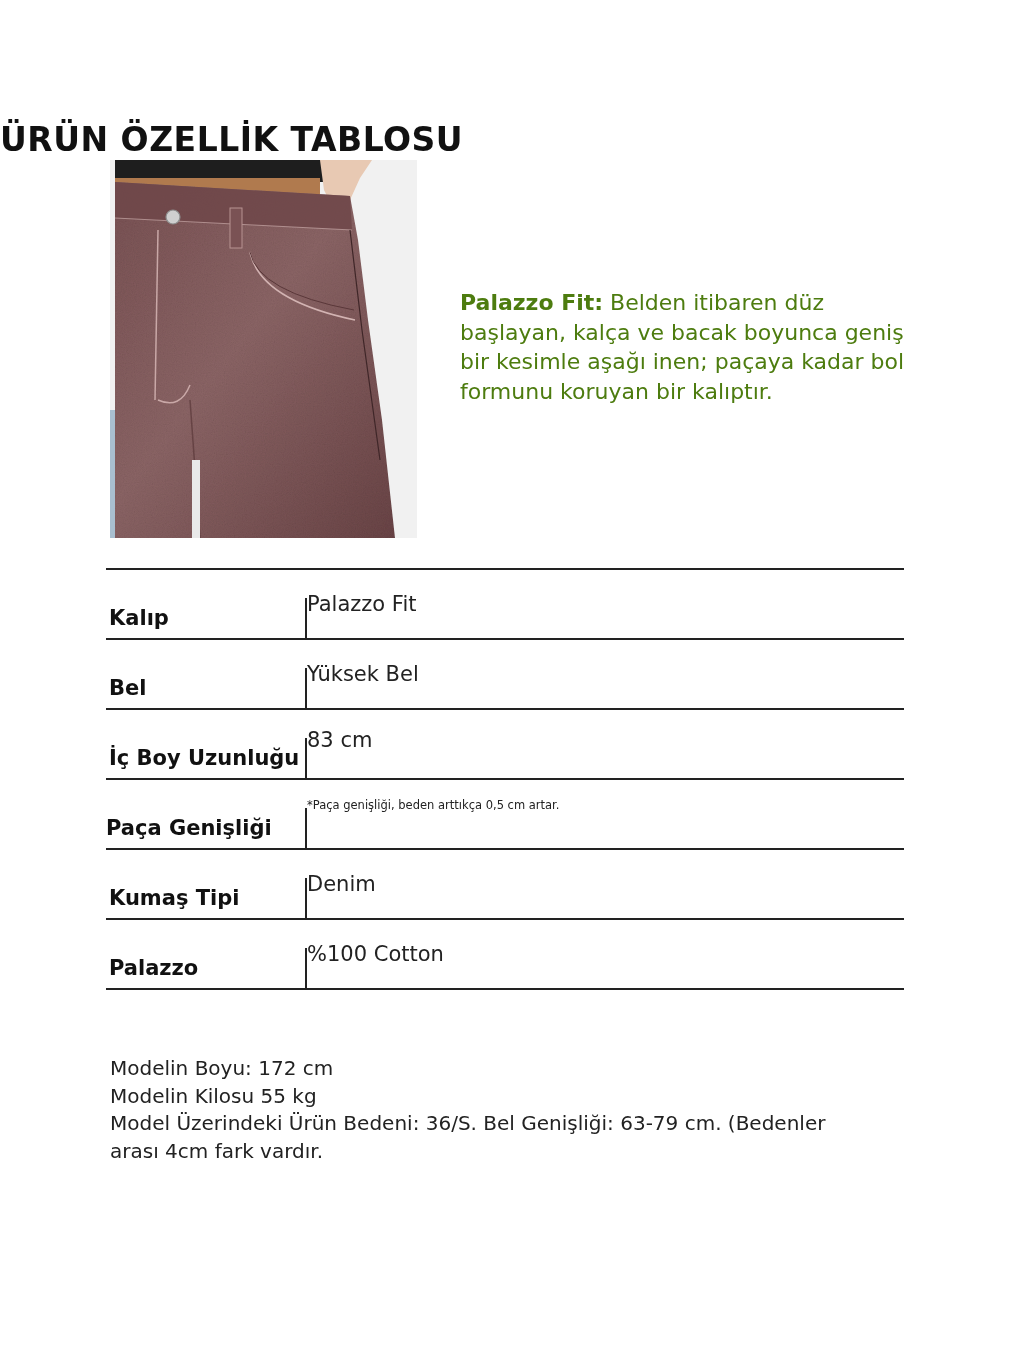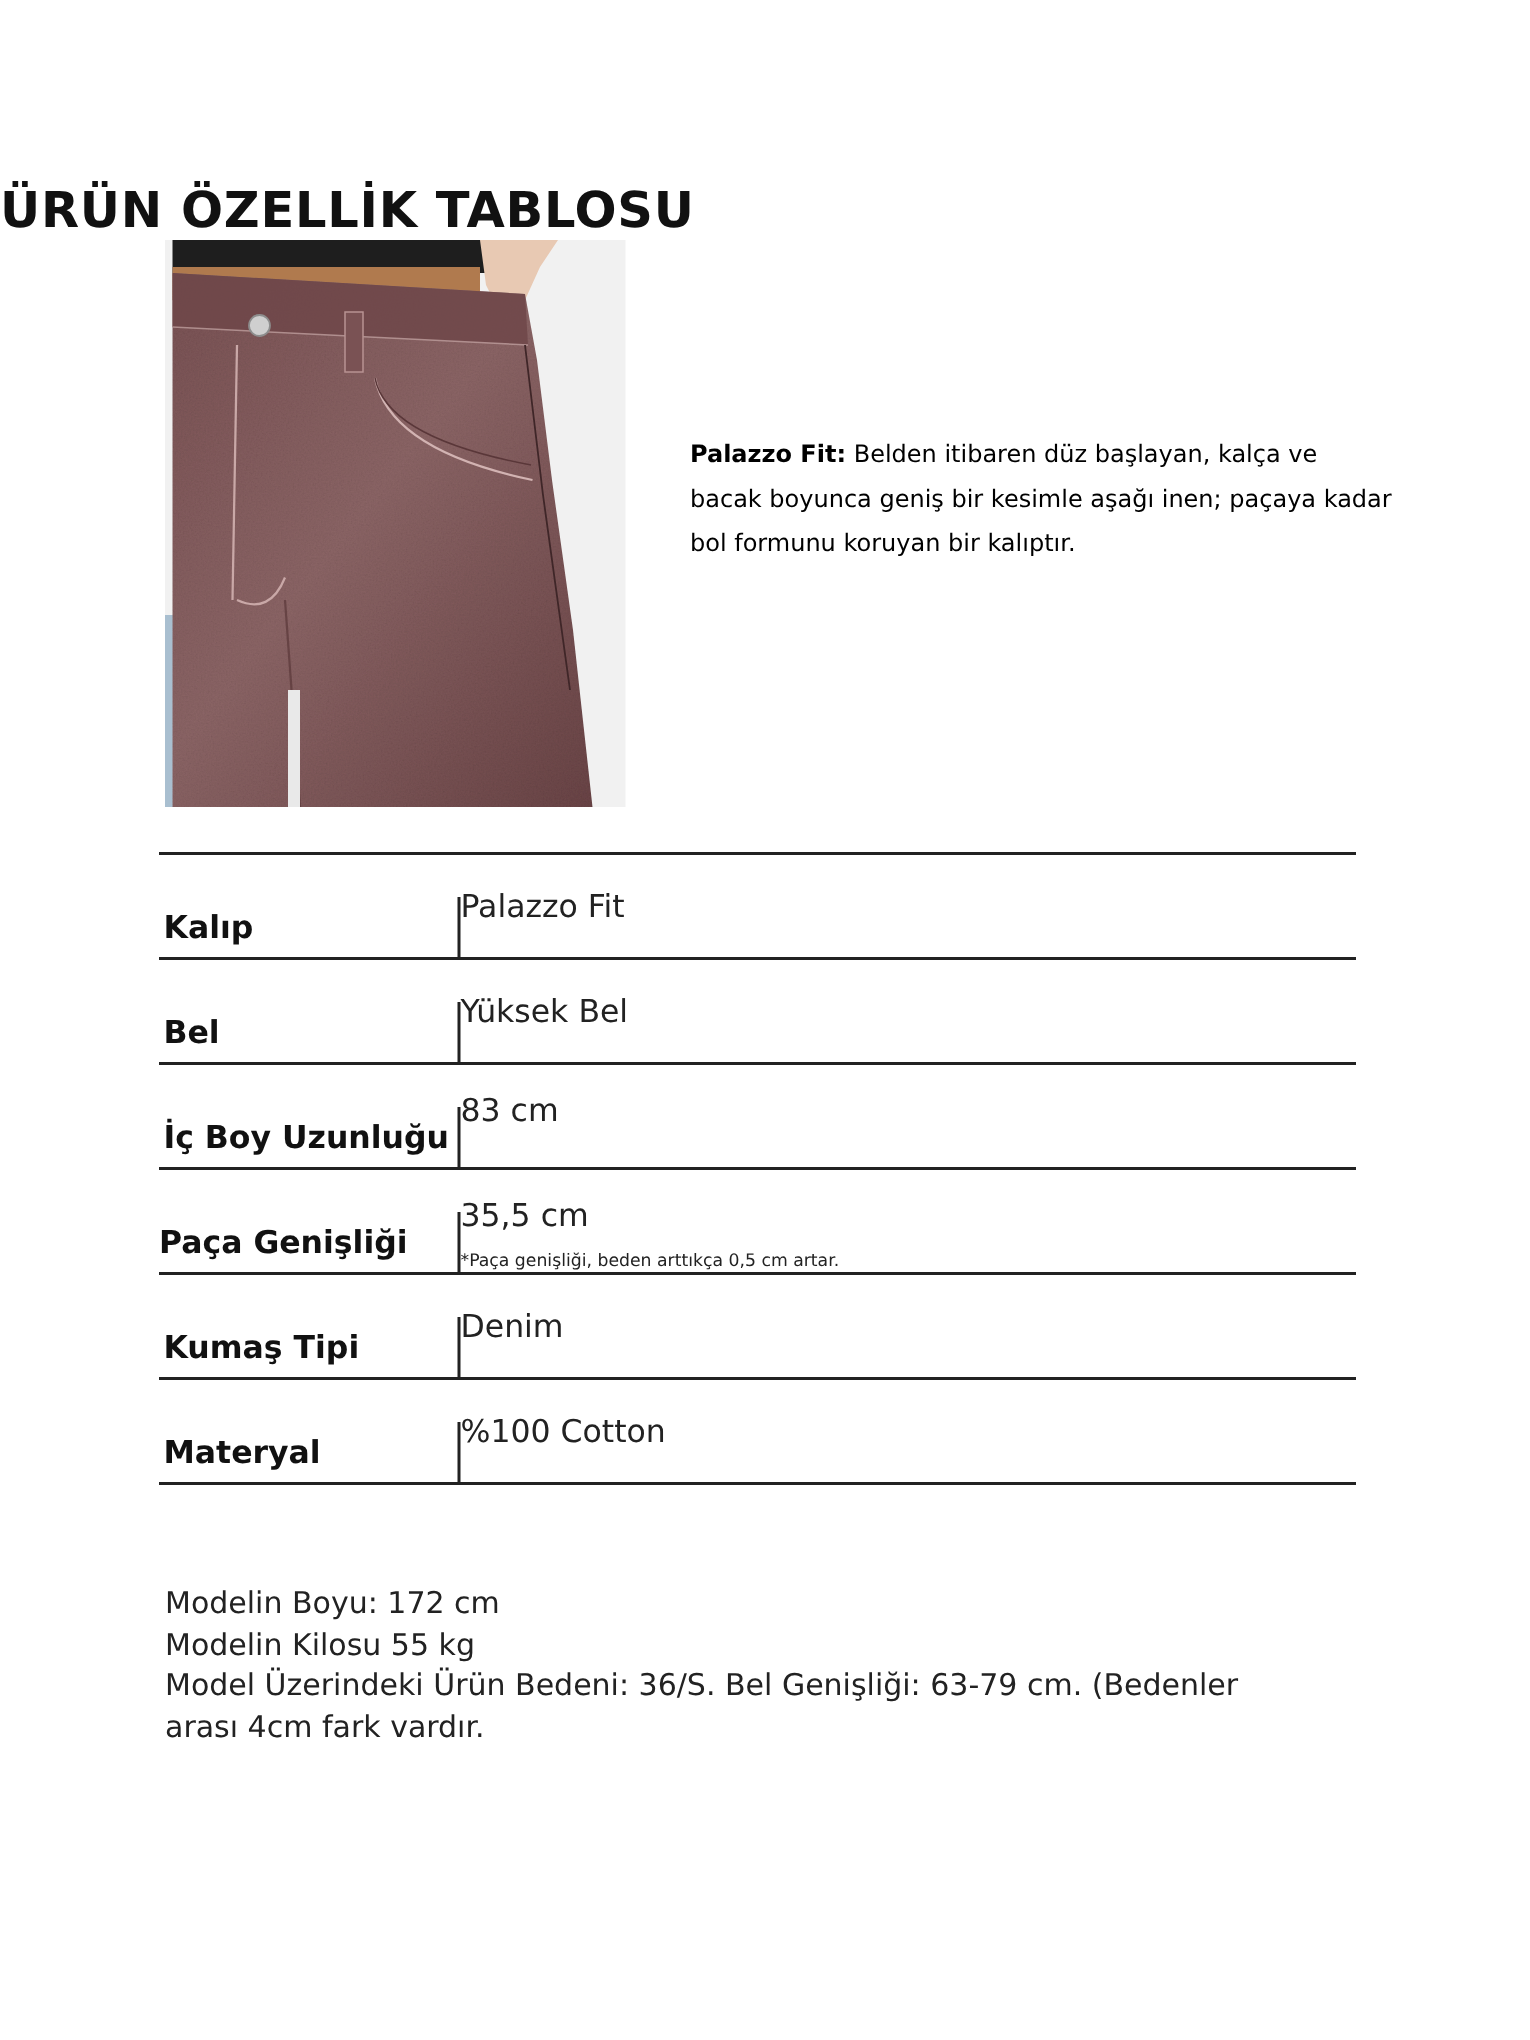--- a/index.html
+++ b/index.html
@@ -38,23 +38,23 @@
     }
     .product-image svg {
       display: block;
     }
     .description {
       position: absolute;
       left: 460px;
       top: 288px;
       width: 470px;
       font-family: "DejaVu Sans", sans-serif;
-      font-size: 16px;
+      font-size: 22px;
       line-height: 29.5px;
-      color: #000000;
+      color: #4d7c0f;
     }
     .description .desc-label {
       font-weight: bold;
     }
     .spec-table {
       position: absolute;
       left: 106px;
       top: 568px;
       width: 798px;
       border-top: 2px solid #222;
@@ -186,32 +186,31 @@
   </div>
   <div class="spec-row">
     <div class="spec-key">İç Boy Uzunluğu</div>
     <div class="spec-val with-note">
       <span class="main">83 cm</span>
     </div>
   </div>
   <div class="spec-row">
     <div class="spec-key" style="padding-left:0;">Paça Genişliği</div>
     <div class="spec-val with-note">
-      <span class="main">35,5 cm</span>
       <span class="note">*Paça genişliği, beden arttıkça 0,5 cm artar.</span>
     </div>
   </div>
   <div class="spec-row">
     <div class="spec-key">Kumaş Tipi</div>
     <div class="spec-val">
       <span class="main">Denim</span>
     </div>
   </div>
   <div class="spec-row">
-    <div class="spec-key">Materyal</div>
+    <div class="spec-key">Palazzo</div>
     <div class="spec-val">
       <span class="main">%100 Cotton</span>
     </div>
   </div>
 </div>
 
 <div class="model-info">
   <div>Modelin Boyu: 172 cm</div>
   <div>Modelin Kilosu 55 kg</div>
   <div>Model Üzerindeki Ürün Bedeni: 36/S. Bel Genişliği: 63-79 cm. (Bedenler</div>

